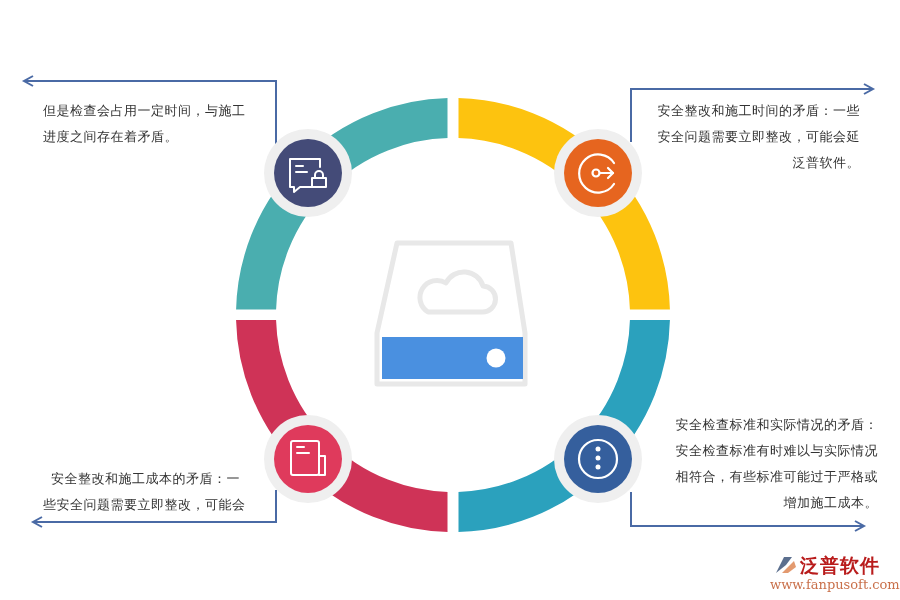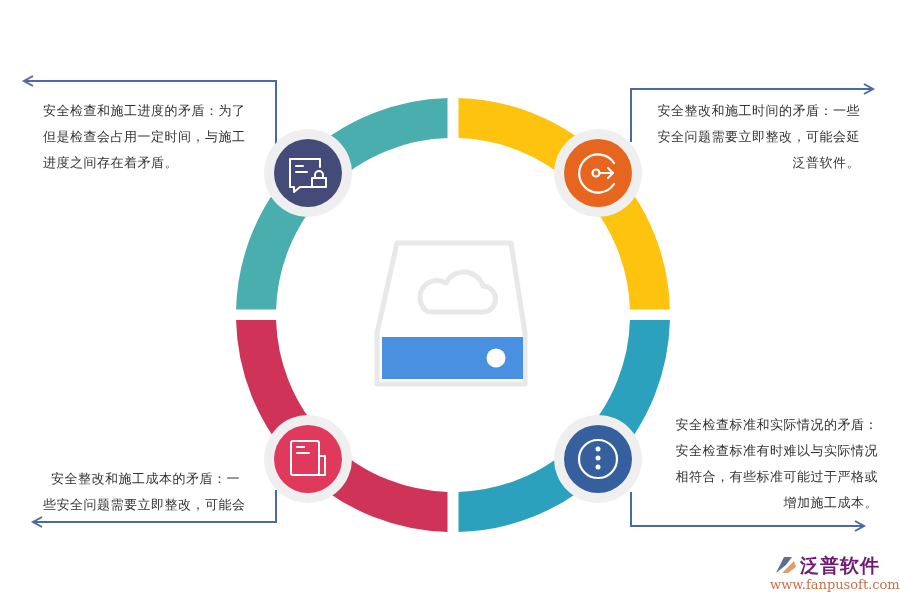--- a/index.html
+++ b/index.html
@@ -12,21 +12,21 @@
     position: absolute; font-size: 13px; line-height: 26px; color: #333333;
     letter-spacing: 0.5px;
   }
   .text-block p { margin: 0; white-space: nowrap; }
   .align-right { text-align: right; }
   svg { display: block; }
   .logo {
     position: absolute; left: 770px; top: 553px; width: 125px; height: 40px;
   }
   .logo-cn {
-    position: absolute; left: 30px; top: 0px; font-size: 19px; color: #701a75; font-weight: bold; letter-spacing: 1px;
+    position: absolute; left: 30px; top: 0px; font-size: 19px; color: #b91c1c; font-weight: bold; letter-spacing: 1px;
   }
   .logo-url {
     position: absolute; left: 0px; top: 24px; font-size: 13px; color: #c9704a;
     font-family: "DejaVu Serif", "Liberation Serif", serif; white-space: nowrap;
   }
 </style>
 </head>
 <body>
 
 <svg class="abs" style="left:0;top:0" width="900" height="600" viewBox="0 0 900 600">
@@ -120,21 +120,20 @@
     <circle cx="598" cy="459" r="44" fill="#efefef"></circle>
     <circle cx="598" cy="459" r="34" fill="#355f9d"></circle>
     <circle cx="598" cy="459" r="19" fill="none" stroke="#ffffff" stroke-width="2.2"></circle>
     <circle cx="598" cy="449" r="2.5" fill="#ffffff"></circle>
     <circle cx="598" cy="458" r="2.5" fill="#ffffff"></circle>
     <circle cx="598" cy="467" r="2.5" fill="#ffffff"></circle>
   </g>
 </svg>
 
 <div class="text-block" style="left:43px; top:98px;">
-  <p>安全检查和施工进度的矛盾：为了</p>
   <p>但是检查会占用一定时间，与施工</p>
   <p>进度之间存在着矛盾。</p>
 </div>
 
 <div class="text-block align-right" style="right:40px; top:98px;">
   <p>安全整改和施工时间的矛盾：一些</p>
   <p>安全问题需要立即整改，可能会延</p>
   <p>泛普软件。</p>
 </div>
 

